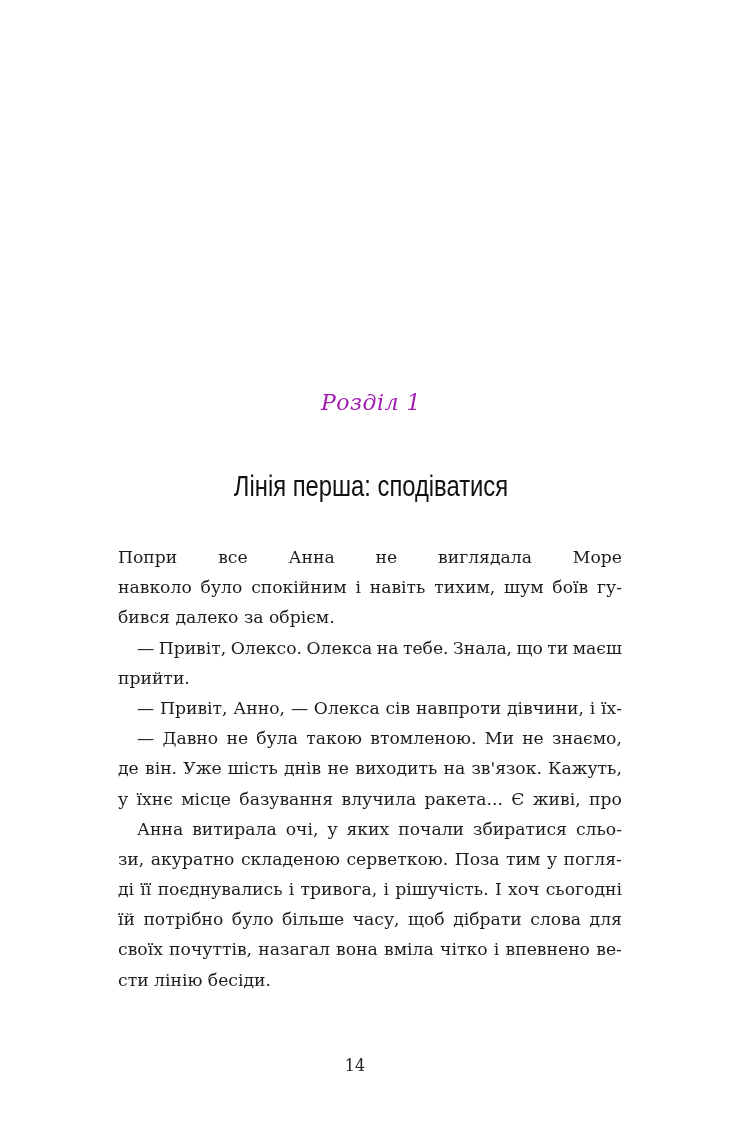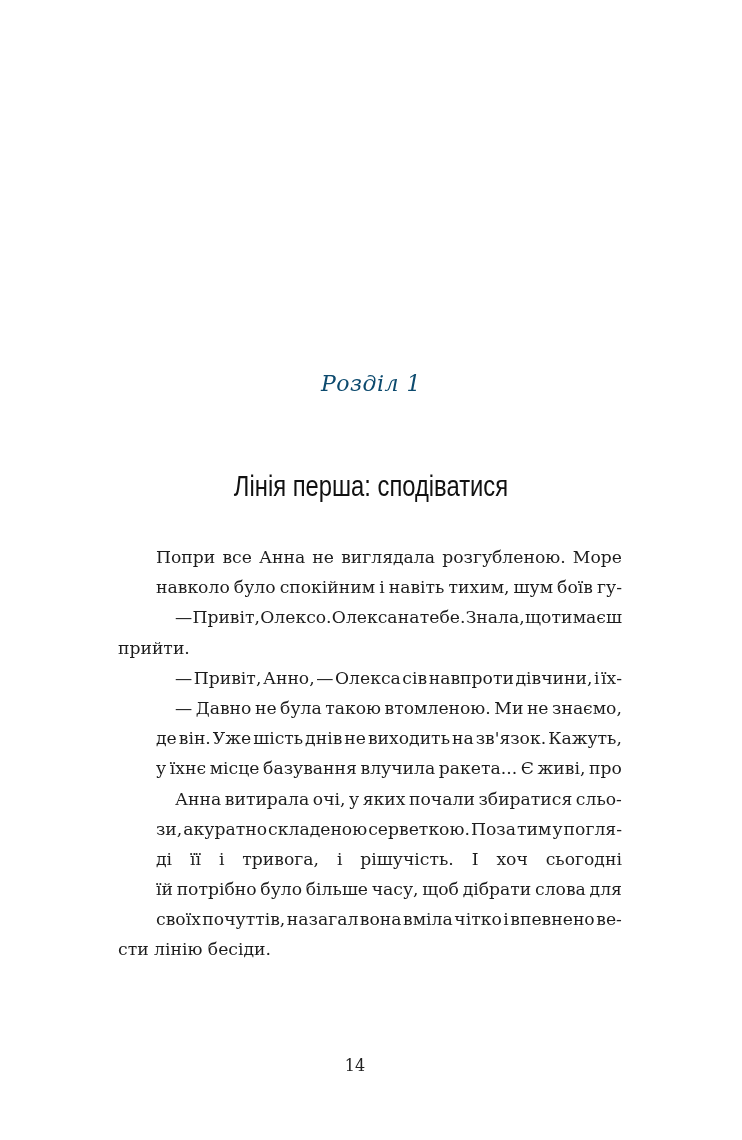--- a/index.html
+++ b/index.html
@@ -1,37 +1,37 @@
 <!DOCTYPE html>
 <html><head>
 <meta charset="utf-8">
 <style>
   html, body { margin: 0; padding: 0; background: #ffffff; }
   body { width: 742px; height: 1140px; position: relative; overflow: hidden; color: #1a1a1a; }
   .chapter-label {
-    position: absolute; top: 371px; left: 0; width: 742px; text-align: center;
-    font-family: "DejaVu Serif", serif; font-style: italic; font-size: 22px; color: #0c4a6e;
+    position: absolute; top: 390px; left: 0; width: 742px; text-align: center;
+    font-family: "DejaVu Serif", serif; font-style: italic; font-size: 22px; color: #a21caf;
     letter-spacing: 0.5px;
   }
   .chapter-title {
     position: absolute; top: 470px; left: 0; width: 742px; text-align: center;
     font-family: "Liberation Sans", sans-serif; font-size: 29px; color: #111;
     transform: scaleX(0.82); transform-origin: center;
   }
   .body-text {
     position: absolute; top: 542px; left: 118px; width: 504px;
     font-family: "DejaVu Serif", serif; font-size: 17.2px; line-height: 30.2px; color: #1c1c1c;
   }
   .line {
     display: block; text-align: justify; text-align-last: justify; white-space: nowrap;
     height: 30.2px; overflow: visible;
   }
   .line.last { text-align-last: left; }
   .line.indent { padding-left: 19px; }
-  .line-inner { display: flex; justify-content: space-between; margin-left: 38px; }
+  .line-inner { display: flex; justify-content: space-between; }
   .page-number {
     position: absolute; top: 1056px; left: 0; width: 710px; text-align: center;
     font-family: "DejaVu Serif", serif; font-size: 16px; color: #222;
   }
 </style>
 </head>
 <body>
 
 <div>
   <div class="chapter-label">Розділ 1</div>
@@ -40,37 +40,37 @@
   <div class="body-text">
 
     <div>
       <span class="line">
           <span class="line-inner">
             <span>Попри</span>
             <span>все</span>
             <span>Анна</span>
             <span>не</span>
             <span>виглядала</span>
-            <span>розгубленою.</span>
             <span>Море</span>
           </span>
         </span>
       <span class="line">
           <span class="line-inner">
             <span>навколо</span>
             <span>було</span>
             <span>спокійним</span>
             <span>і</span>
             <span>навіть</span>
             <span>тихим,</span>
             <span>шум</span>
             <span>боїв</span>
             <span>гу-</span>
           </span>
         </span>
+      <span class="line last">бився далеко за обрієм.</span>
     </div>
 
     <div>
       <span class="line indent">
           <span class="line-inner">
             <span>—</span>
             <span>Привіт,</span>
             <span>Олексо.</span>
             <span>Олекса</span>
             <span>на</span>
@@ -166,20 +166,21 @@
             <span>Поза</span>
             <span>тим</span>
             <span>у</span>
             <span>погля-</span>
           </span>
         </span>
       <span class="line">
           <span class="line-inner">
             <span>ді</span>
             <span>її</span>
+            <span>поєднувались</span>
             <span>і</span>
             <span>тривога,</span>
             <span>і</span>
             <span>рішучість.</span>
             <span>І</span>
             <span>хоч</span>
             <span>сьогодні</span>
           </span>
         </span>
       <span class="line">

